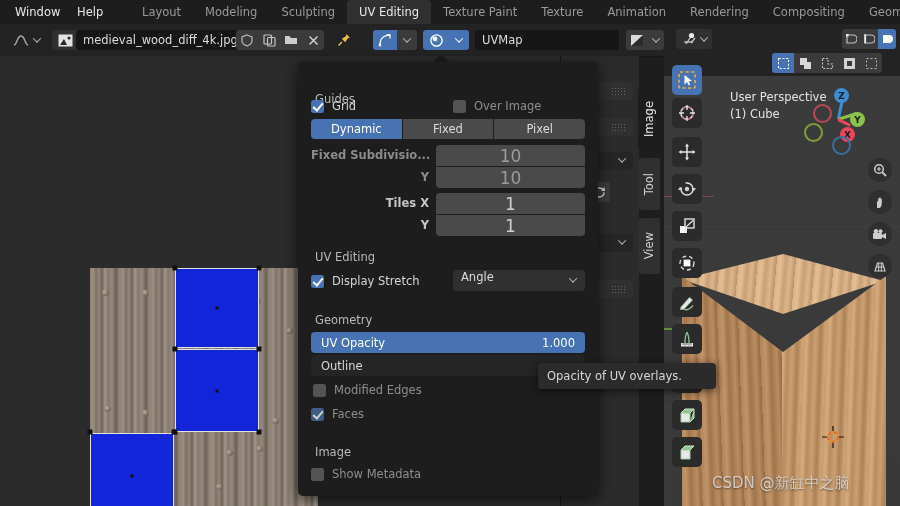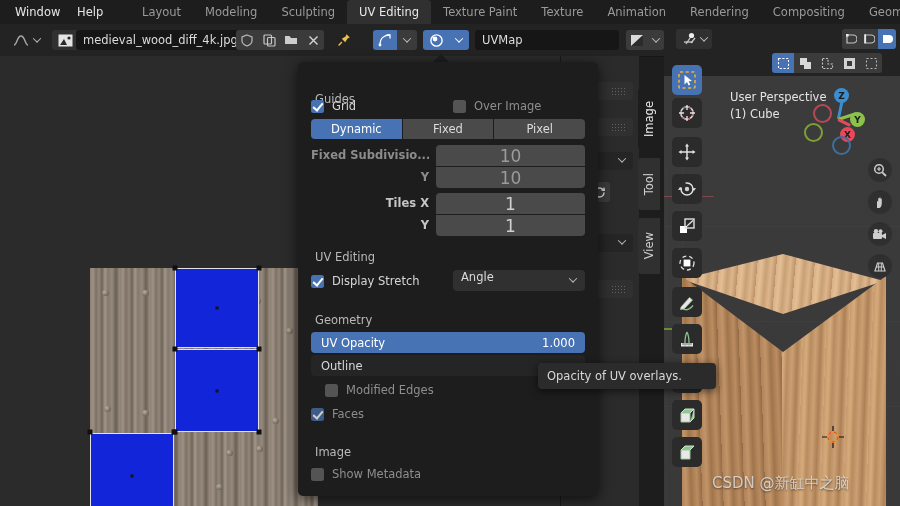--- a/index.html
+++ b/index.html
@@ -591,21 +591,21 @@
 
   <div class="sect" style="top:251px;">Geometry</div>
 
   <div class="slider" style="left:13px;top:270px;width:274px;box-sizing:border-box;">
     <span>UV Opacity</span>
     <span>1.000</span>
   </div>
 
   <div class="txtfield" style="left:13px;top:293px;width:274px;box-sizing:border-box;">Outline</div>
 
-  <div class="cbrow" style="left:27px;top:321px;">
+  <div class="cbrow" style="left:15px;top:321px;">
     <div class="cbox"></div>
     <div class="cblab dim">Modified Edges</div>
   </div>
   <div class="cbrow" style="left:13px;top:345px;">
     <div class="cbox on dim"></div>
     <div class="cblab dim">Faces</div>
   </div>
 
   <div class="sect" style="top:383px;">Image</div>
   <div class="cbrow" style="left:13px;top:405px;">

